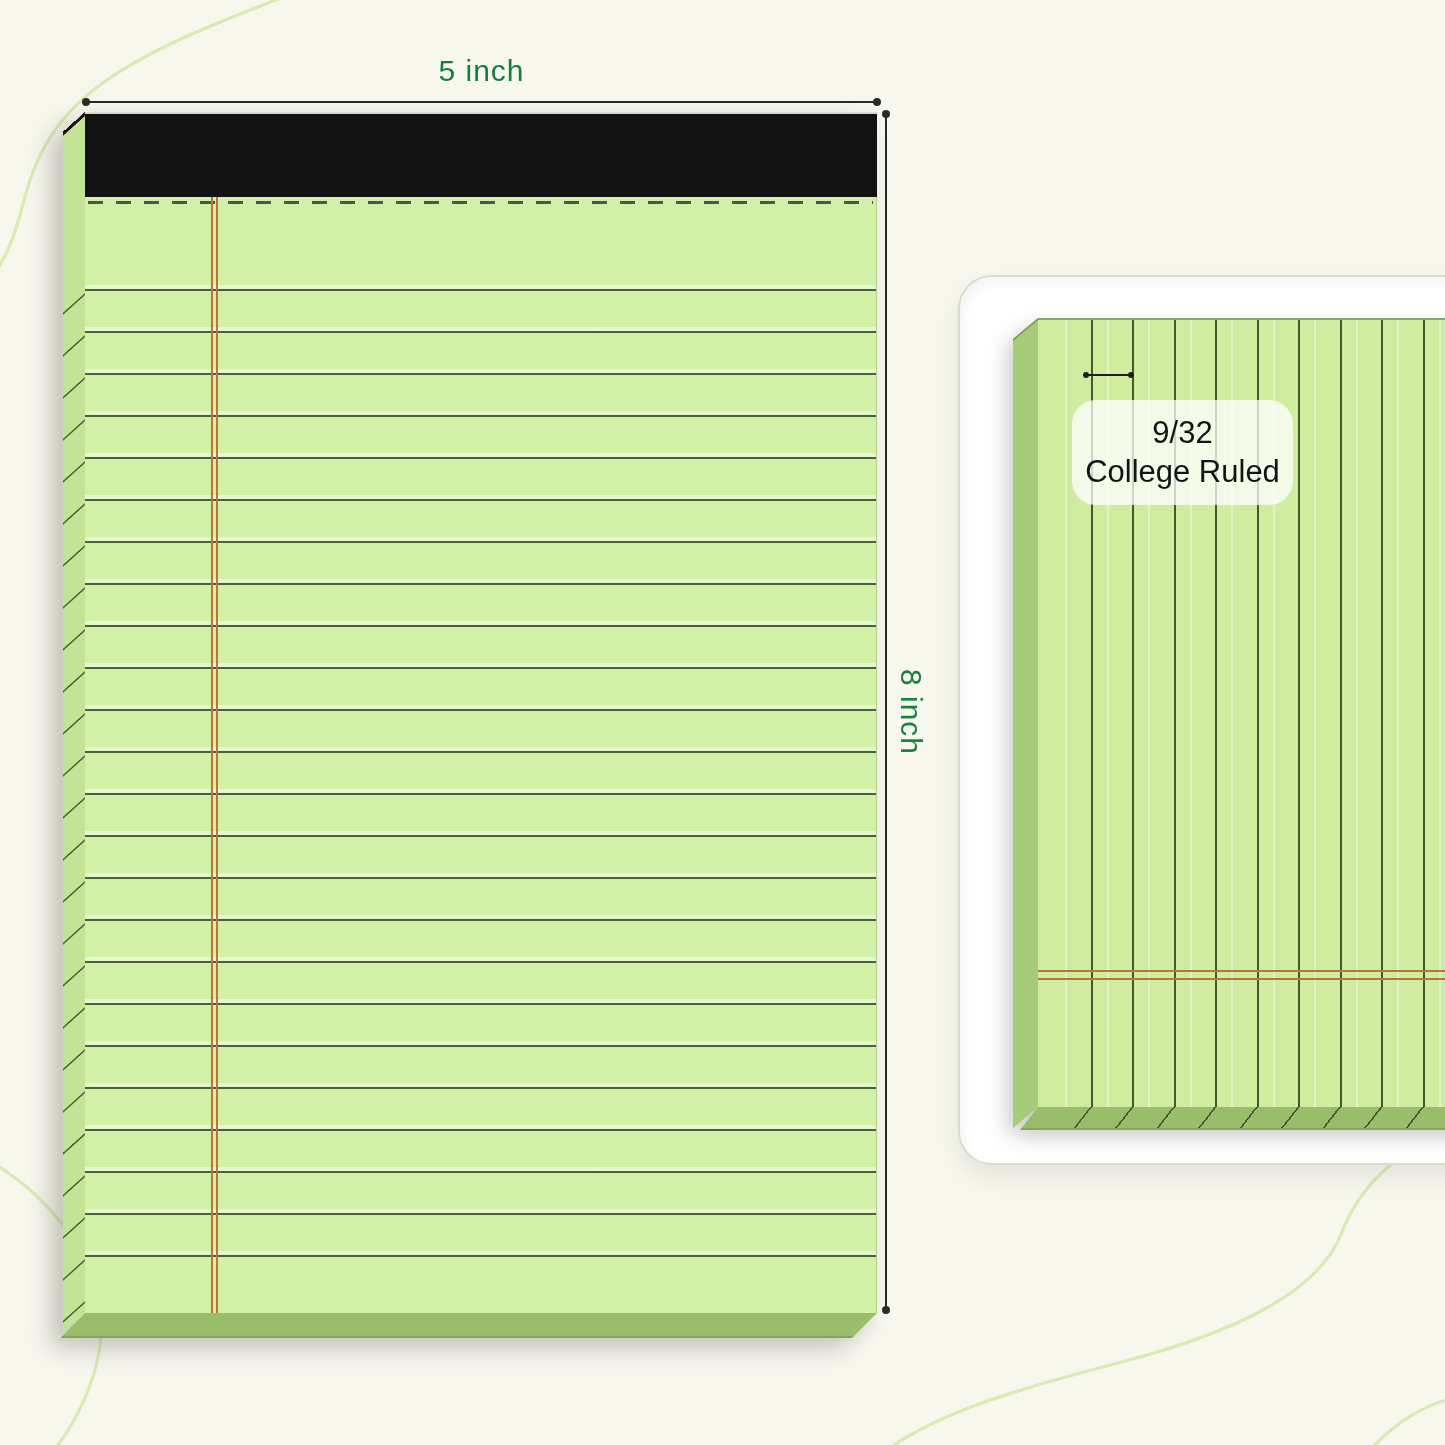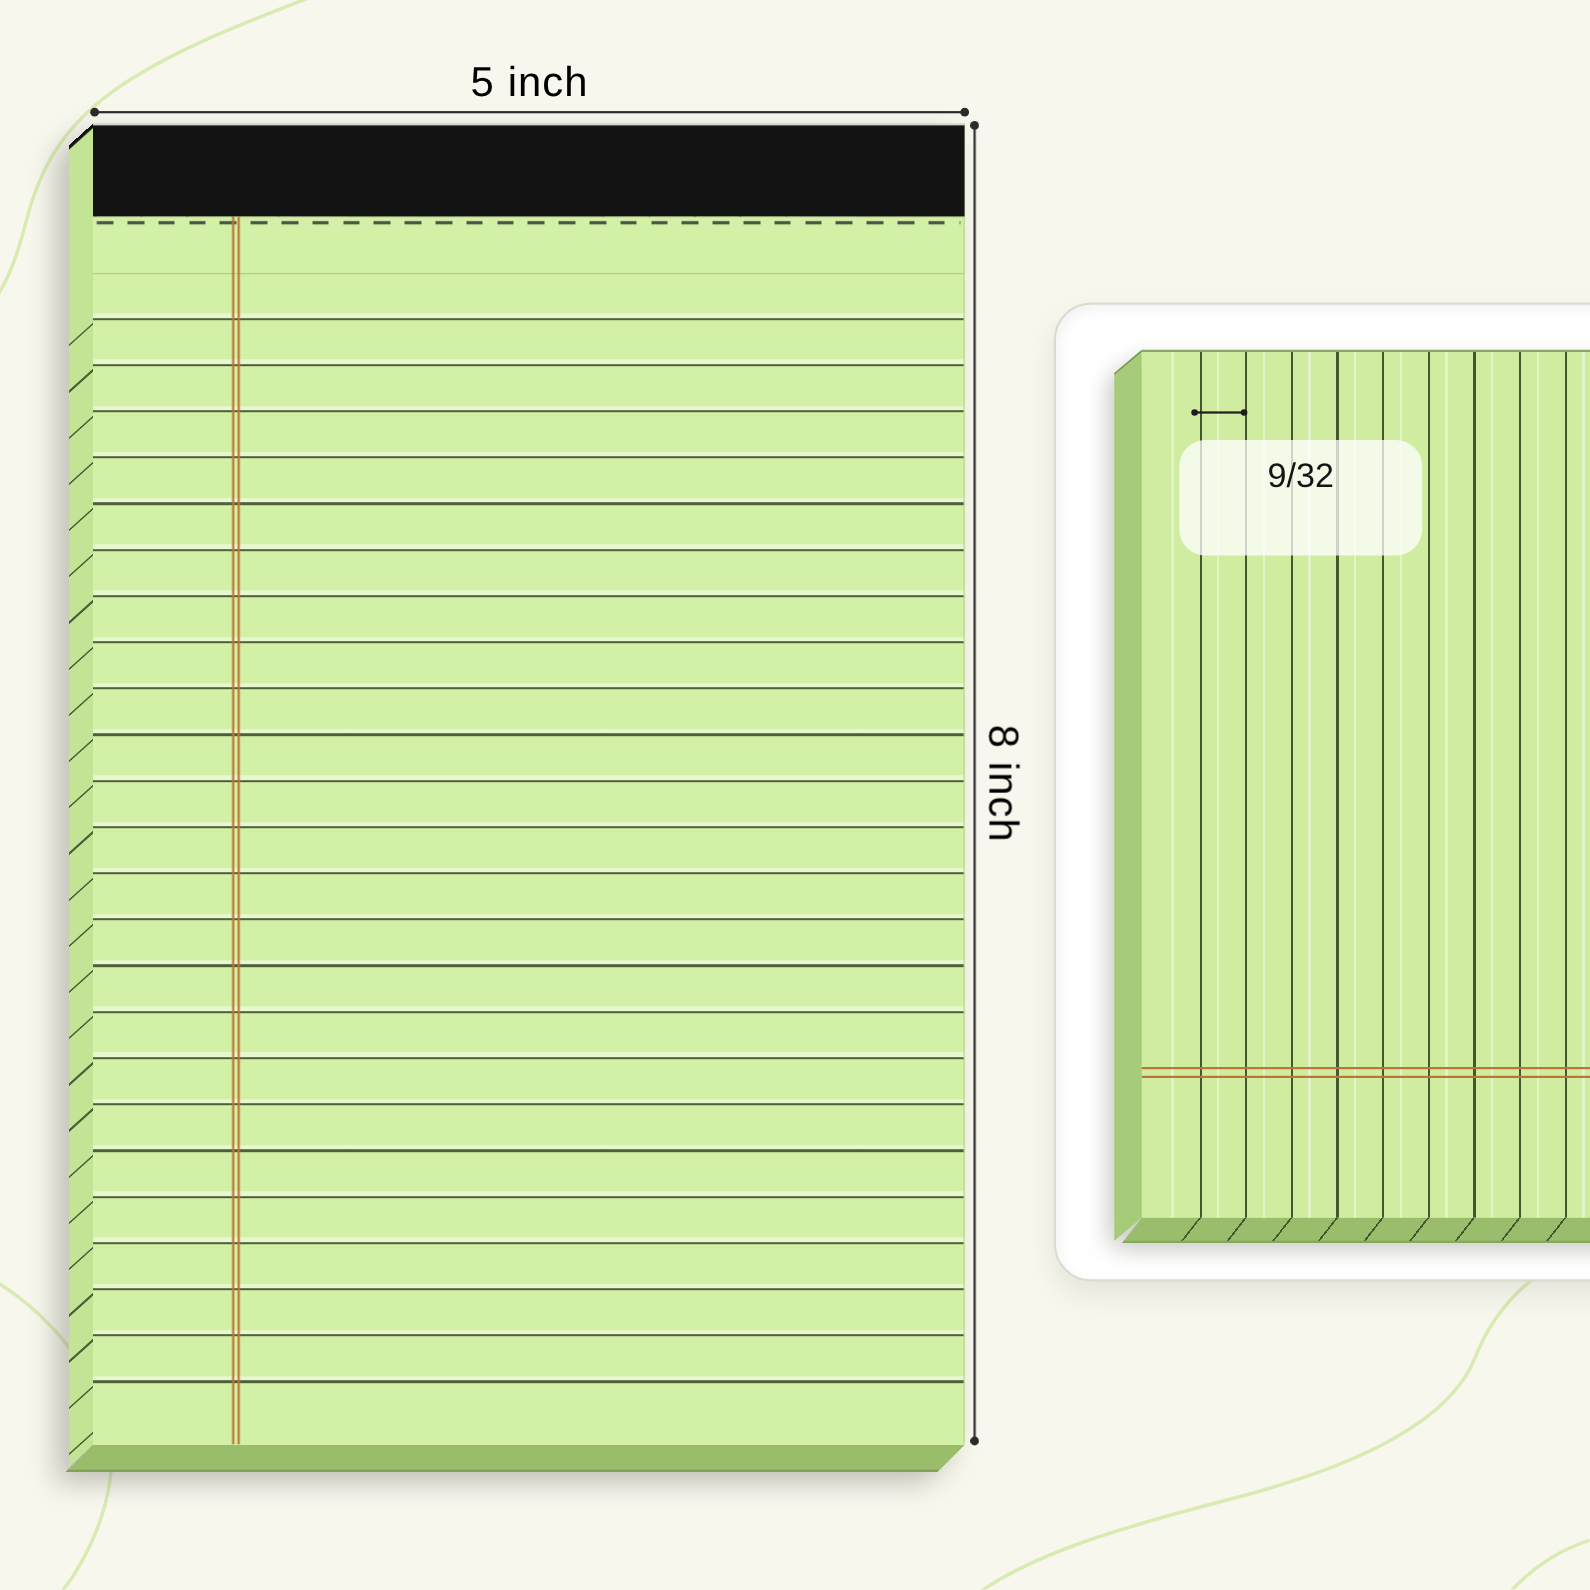--- a/index.html
+++ b/index.html
@@ -12,21 +12,21 @@
 
   
   .dim-line{position:absolute;background:var(--c-dimension,#2a2a2a);}
   .dim-line::before,.dim-line::after{content:"";position:absolute;width:8px;height:8px;border-radius:50%;background:var(--c-dimension,#2a2a2a);}
   #dim-h{left:86px;top:101px;width:791px;height:2px;}
   #dim-h::before{left:-4px;top:-3px;}
   #dim-h::after{right:-4px;top:-3px;}
   #dim-v{left:885px;top:113px;width:2px;height:1198px;}
   #dim-v::before{top:-3px;left:-3px;}
   #dim-v::after{bottom:-3px;left:-3px;}
-  .dim-label{position:absolute;color:#000000;font-size:38px;letter-spacing:1px;}
+  .dim-label{position:absolute;color:#15803d;font-size:30px;letter-spacing:1px;}
   #width-label{left:86px;top:54px;width:791px;text-align:center;}
   #height-label{left:911px;top:712px;width:0;height:0;display:flex;align-items:center;justify-content:center;}
   #height-label span{display:inline-block;white-space:nowrap;transform:rotate(90deg);}
 
   
   #pad-wrap{position:absolute;left:0;top:0;filter:drop-shadow(-12px 10px 12px rgba(120,120,110,.42));}
   #pad-side-left{position:absolute;left:63px;top:112px;width:22px;height:1201px;
     background:var(--c-side,#c3e494);transform:skewY(-42deg);transform-origin:top right;
     border-top:4px solid #141414;box-sizing:border-box;}
   #pad-side-ticks{position:absolute;left:0;right:0;top:177px;height:1010px;
@@ -109,18 +109,19 @@
       <div id="mini-side-left"></div>
       <div id="mini-side-bottom">
         <div id="mini-ticks"></div>
       </div>
       <div id="mini-paper">
         <div id="mini-vlines"></div>
         <div id="mini-red-line"></div>
         <div id="spacing-marker"></div>
         <div id="ruling-chip">
           <div>9/32</div>
+          <div>College Ruled</div>
         </div>
       </div>
     </div>
   </div>
 
 </div>
 
 </body></html>

